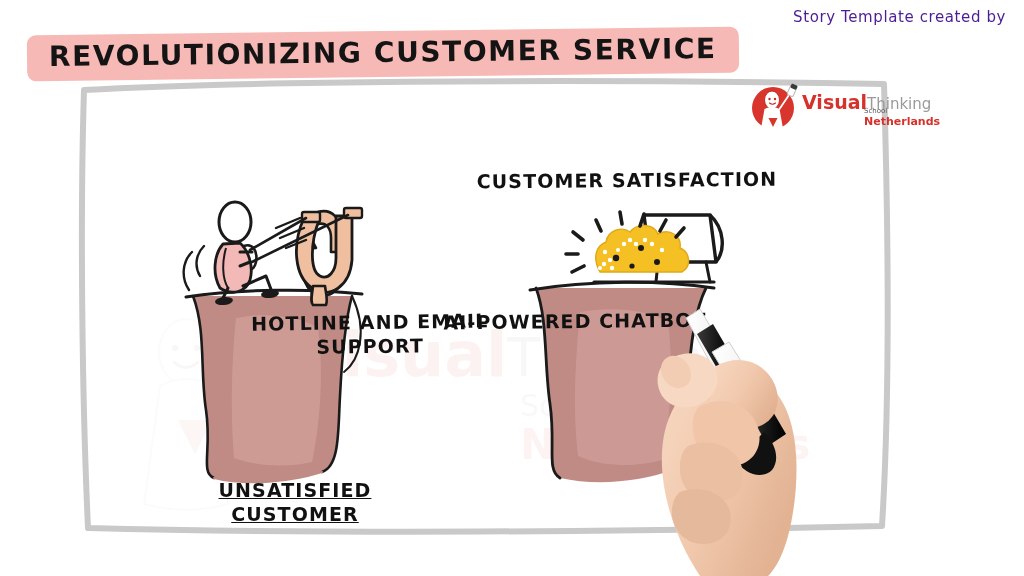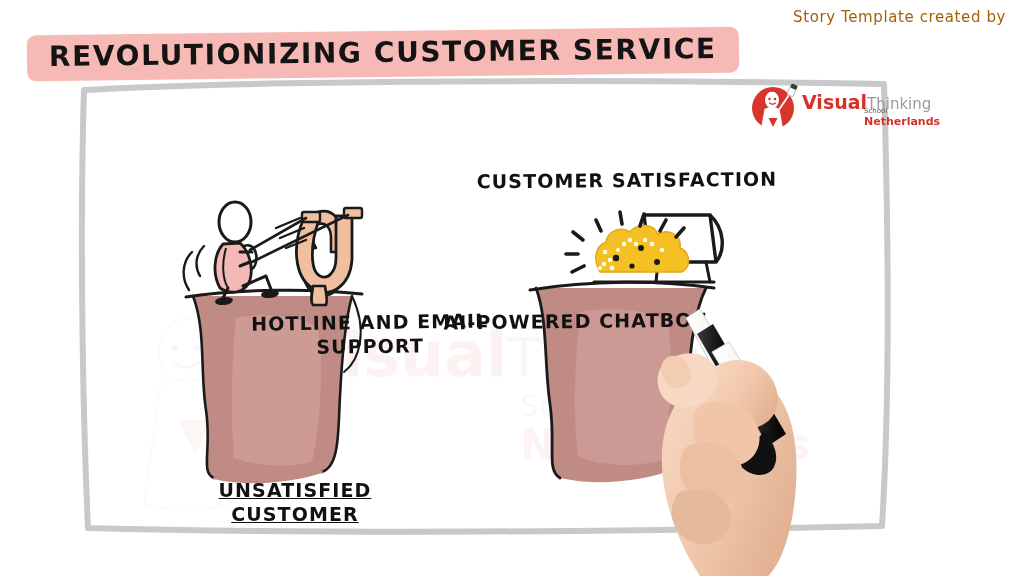--- a/index.html
+++ b/index.html
@@ -19,21 +19,21 @@
   }
 
   
   .credit {
     position: absolute;
     top: 8px;
     right: 18px;
     font-family: "DejaVu Sans", sans-serif;
     font-size: 15px;
     letter-spacing: .6px;
-    color: #a16207;
+    color: #4c1d95;
     white-space: nowrap;
   }
 
   
   .title-banner {
     position: absolute;
     left: 27px;
     top: 31px;
     background: #f6b9b5;
     border-radius: 9px;

